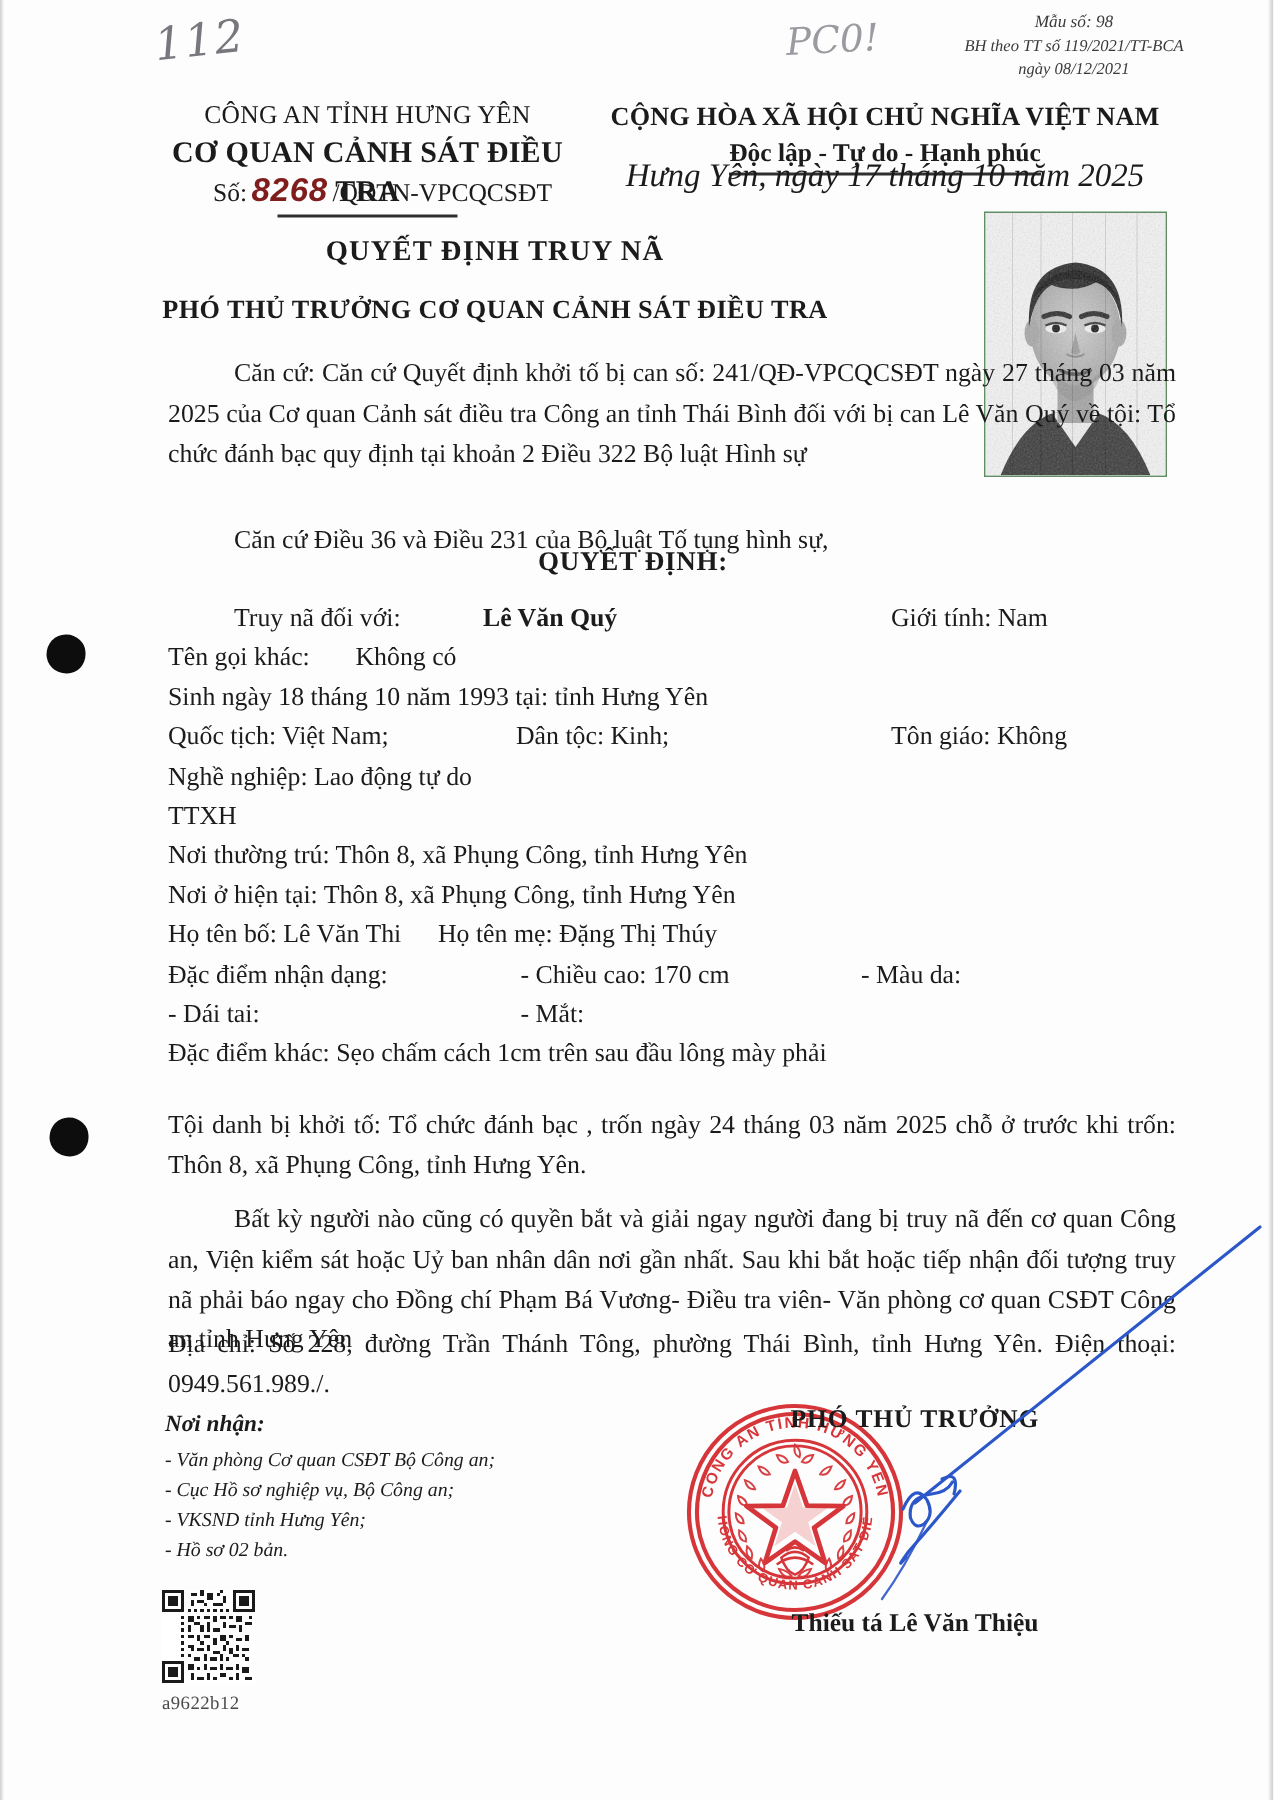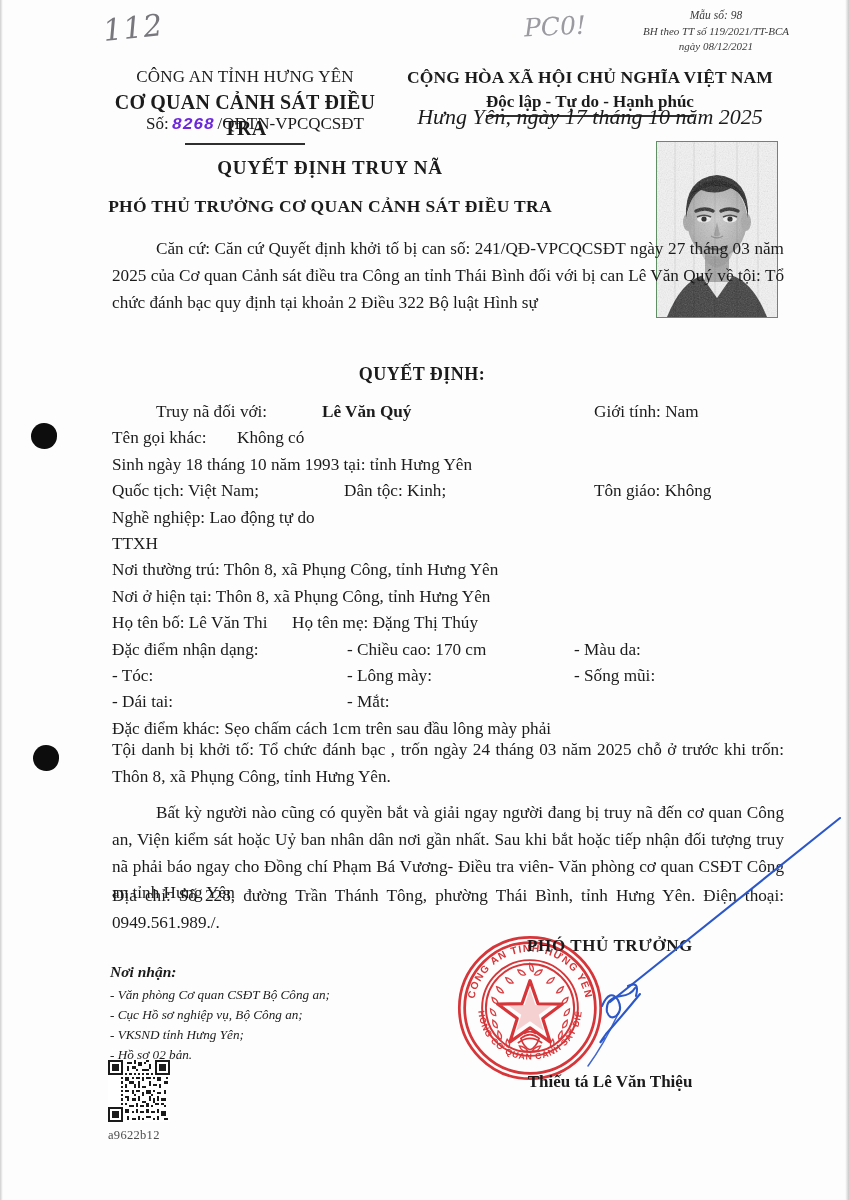--- a/index.html
+++ b/index.html
@@ -105,25 +105,25 @@
   }
   .so-line {
     position: absolute;
     left: 95px; top: 114px;
     width: 320px;
     text-align: center;
     font-size: 17px;
     white-space: nowrap;
   }
   .so-num {
-    color: #6d28d9;
-    font-family: Liberation Mono, monospace;
+    color: #7f1d1d;
+    font-family: Liberation Sans, sans-serif;
     font-style: italic;
     font-weight: bold;
-    font-size: 17px;
+    font-size: 22px;
     letter-spacing: .5px;
     padding: 0 3px;
   }
 
   .hdr-right {
     position: absolute;
     left: 400px; top: 66px;
     width: 380px;
     text-align: center;
     line-height: 1.35;
@@ -236,21 +236,20 @@
 
   
   .noi-nhan {
     position: absolute;
     left: 110px; top: 938px;
     width: 312px;
     font-size: 13.2px;
     line-height: 1.5;
     font-style: italic;
     color: #1b1b1b;
-    margin-top: 22px;
   }
   .noi-nhan .nn-title {
     font-weight: bold;
     font-size: 15.5px;
     font-style: italic;
     margin-bottom: 2px;
   }
   .noi-nhan li {
     list-style: none;
   }
@@ -398,20 +397,21 @@
         <line x1="80" y1="0" x2="80" y2="175"></line>
         <line x1="101" y1="0" x2="101" y2="175"></line>
       </g>
     </svg>
   </div>
 
   <div class="doc-title">QUYẾT ĐỊNH TRUY NÃ</div>
   <div class="doc-subtitle">PHÓ THỦ TRƯỞNG CƠ QUAN CẢNH SÁT ĐIỀU TRA</div>
 
   <div class="body-block p-justify" style="top:236px;">Căn cứ: Căn cứ Quyết định khởi tố bị can số: 241/QĐ-VPCQCSĐT ngày 27 tháng 03 năm 2025 của Cơ quan Cảnh sát điều tra Công an tỉnh Thái Bình đối với bị can Lê Văn Quý về tội: Tổ chức đánh bạc quy định tại khoản 2 Điều 322 Bộ luật Hình sự</div>
+  <div class="body-block p-plain" style="top:347px;">Căn cứ Điều 36 và Điều 231 của Bộ luật Tố tụng hình sự,</div>
 
   <div class="decide-head">QUYẾT ĐỊNH:</div>
 
   <div class="rows">
     <div class="row">
       <span class="c1 indent">Truy nã đối với:</span>
       <span class="cName">Lê Văn Quý</span>
       <span class="c3">Giới tính: Nam</span>
     </div>
     <div class="row">
@@ -439,25 +439,20 @@
       <span class="c1">Nơi ở hiện tại: Thôn 8, xã Phụng Công, tỉnh Hưng Yên</span>
     </div>
     <div class="row">
       <span class="c1">Họ tên bố: Lê Văn Thi</span>
       <span class="c1" style="left:180px;">Họ tên mẹ: Đặng Thị Thúy</span>
     </div>
     <div class="row">
       <span class="feat-c1">Đặc điểm nhận dạng:</span>
       <span class="feat-c2">- Chiều cao: 170 cm</span>
       <span class="feat-c3">- Màu da:</span>
-    </div>
-    <div class="row">
-      <span class="feat-c1">- Tóc:</span>
-      <span class="feat-c2">- Lông mày:</span>
-      <span class="feat-c3">- Sống mũi:</span>
     </div>
     <div class="row">
       <span class="feat-c1">- Dái tai:</span>
       <span class="feat-c2">- Mắt:</span>
     </div>
     <div class="row">
       <span class="c1">Đặc điểm khác: Sẹo chấm cách 1cm trên sau đầu lông mày phải</span>
     </div>
   </div>
 

